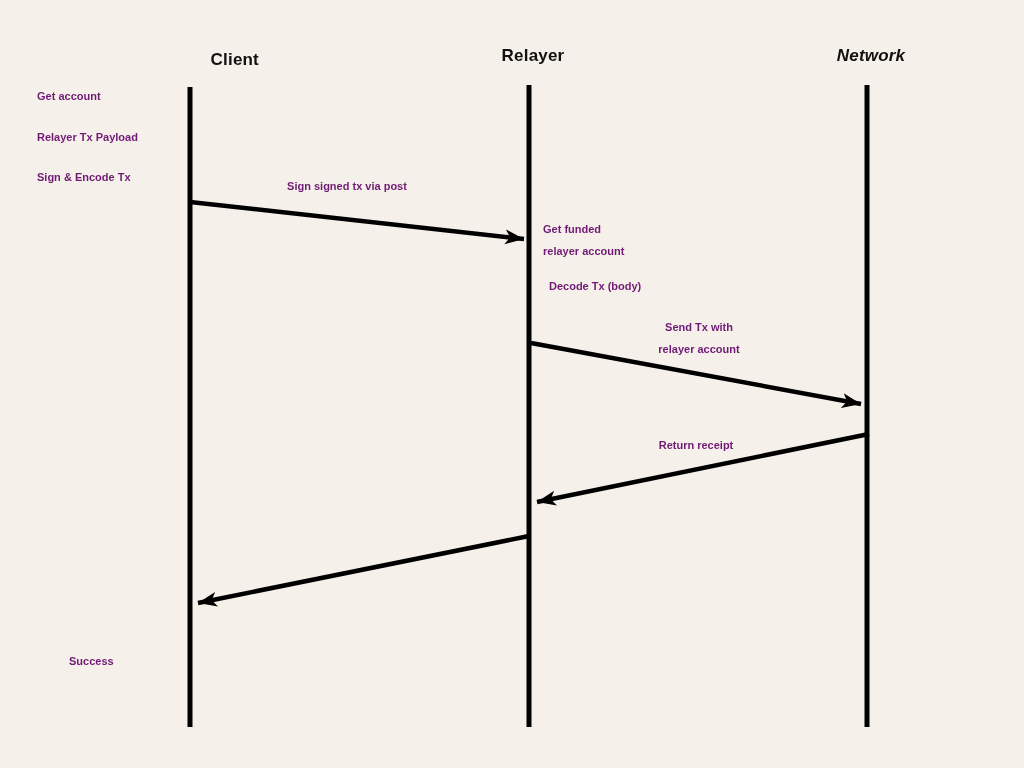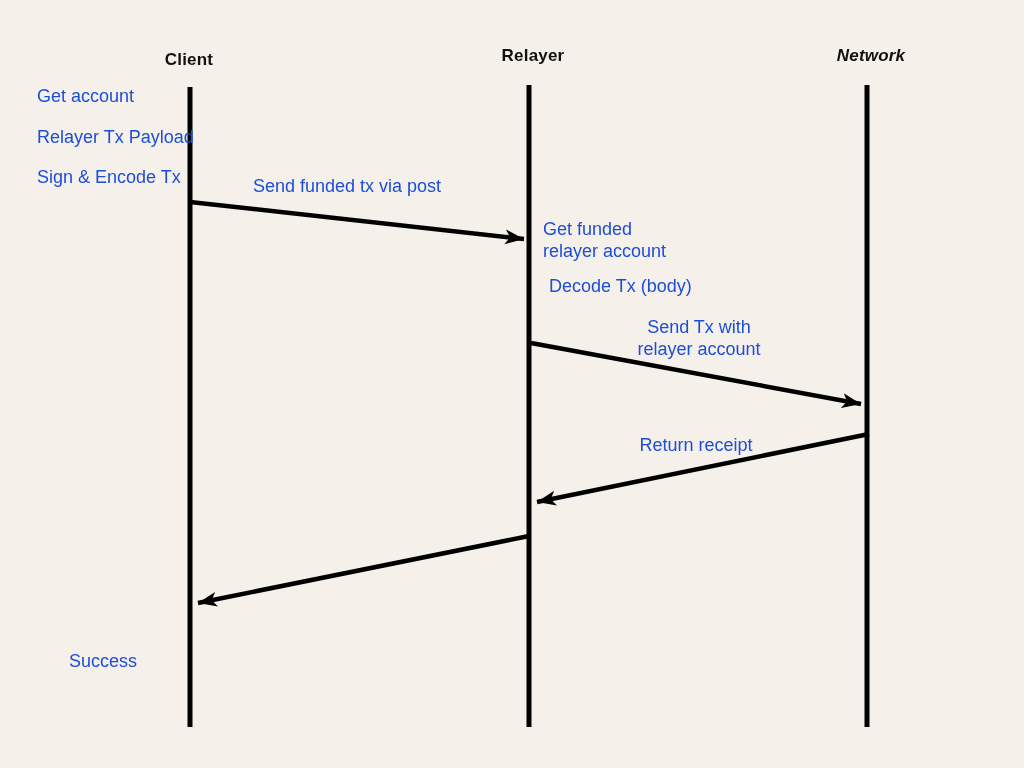--- a/index.html
+++ b/index.html
@@ -14,37 +14,38 @@
     width: 1024px; height: 768px;
     background: #f5f0e9;
   }
   .canvas svg {
     position: absolute;
     left: 0; top: 0;
     width: 1024px; height: 768px;
   }
   .label {
     position: absolute;
-    color: #1d4ed8;
-    font-size: 18px;
+    color: #701a75;
+    font-size: 11px;
     line-height: 21px;
     white-space: nowrap;
+    font-weight: bold;
   }
   .label.center { text-align: center; white-space: normal; }
   .actor-title {
     position: absolute;
     width: 140px;
     text-align: center;
     color: #111111;
     font-size: 17px;
     font-weight: 700;
     letter-spacing: 0.2px;
   }
   
-  .t-client  { left: 119px; top: 50px; }
+  .t-client  { left: 119px; top: 50px; text-align: right; }
   .t-relayer { left: 463px; top: 46px; }
   .t-network { left: 801px; top: 46px; font-style: italic; }
   
   .n-step1 { left: 37px; top: 86px; }
   .n-step2 { left: 37px; top: 127px; }
   .n-step3 { left: 37px; top: 167px; }
   
   .m-msg1 { left: 247px; top: 176px; width: 200px; }
   .m-msg2 { left: 614px; top: 316px; width: 170px; line-height: 22px; }
   .m-msg3 { left: 616px; top: 435px; width: 160px; }
@@ -78,21 +79,21 @@
   </svg>
 
   <div class="actor-title t-client">Client</div>
   <div class="actor-title t-relayer">Relayer</div>
   <div class="actor-title t-network">Network</div>
 
   <div class="label n-step1">Get account</div>
   <div class="label n-step2">Relayer Tx Payload</div>
   <div class="label n-step3">Sign &amp; Encode Tx</div>
 
-  <div class="label center m-msg1">Send funded tx via post</div>
+  <div class="label center m-msg1">Sign signed tx via post</div>
 
   <div class="label center m-msg2">
     <span>Send Tx with</span><br>
     <span>relayer account</span>
   </div>
 
   <div class="label center m-msg3">Return receipt</div>
 
 
   <div class="label n-funded">

